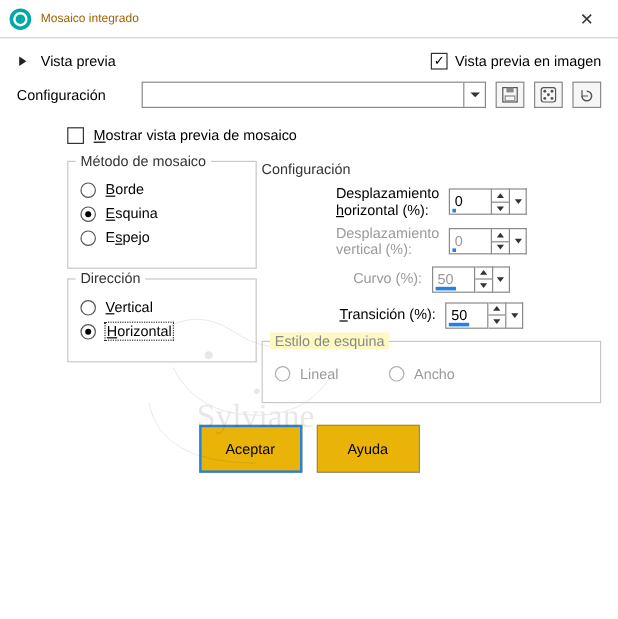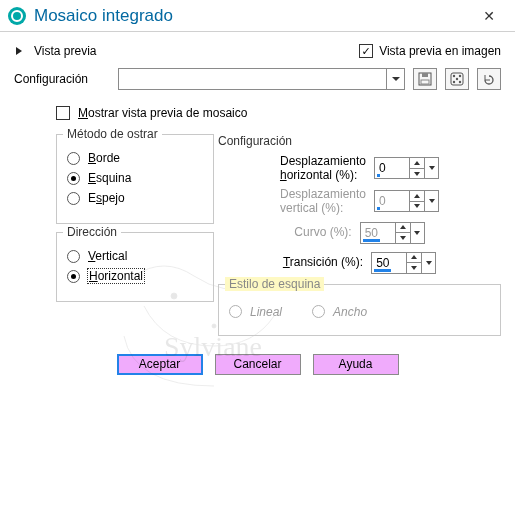--- a/index.html
+++ b/index.html
@@ -29,22 +29,22 @@
   .titlebar .app-icon::after {
     content: "";
     display: block;
     width: 8px; height: 8px;
     border-radius: 50%;
     border: 2px solid #fff;
     background: #00a8a8;
   }
   .titlebar .title {
     flex: 1;
-    font-size: 17px;
-    color: #0369a1;
+    font-size: 10px;
+    color: #a16207;
   }
   .titlebar .close {
     width: 40px;
     height: 32px;
     display: flex;
     align-items: center;
     justify-content: center;
     font-size: 14px;
     color: #333;
     cursor: pointer;
@@ -313,37 +313,36 @@
   .corner-style .legend {
     position: absolute;
     top: -8px;
     left: 6px;
     background: #fef9c3;
     padding: 0 4px;
     color: #888;
   }
   .corner-style .radio-inline {
     display: flex;
-    gap: 30px;
-    font-style: italic;
+    gap: 42px;
   }
 
   .underline-part { text-decoration: underline; }
 
   .buttons {
     display: flex;
     justify-content: center;
     gap: 12px;
     margin-top: 18px;
   }
   .btn {
     min-width: 86px;
-    height: 21px;
+    height: 40px;
     border: 1px solid #8a8a8a;
-    background: #f0abfc;
+    background: #eab308;
     display: flex;
     align-items: center;
     justify-content: center;
     cursor: pointer;
   }
   .btn.primary {
     border: 2px solid #2282e8;
   }
 
   .watermark {
@@ -423,21 +422,21 @@
 
     <div class="show-preview-row">
       <div class="chk-box"></div>
       <span><span class="underline-part">M</span><span></span>ostrar vista previa de mosaico</span>
     </div>
 
     <div class="groups">
       <div class="left-col">
 
         <div class="fieldset">
-          <div class="legend">Método de ostrar</div>
+          <div class="legend">Método de mosaico</div>
 
           <div class="radio-row">
             <div class="radio"></div>
             <span><span class="underline-part">B</span>orde</span>
           </div>
           <div class="radio-row">
             <div class="radio checked"></div>
             <span><span class="underline-part">E</span>squina</span>
           </div>
           <div class="radio-row">
@@ -541,20 +540,17 @@
       </div>
     </div>
 
   </div>
 
   <div class="buttons">
     <div class="btn primary">
         <span>Aceptar</span>
       </div>
     <div class="btn">
-        <span>Cancelar</span>
-      </div>
-    <div class="btn">
         <span>Ayuda</span>
       </div>
   </div>
 
 </div>
 
 </body></html>

